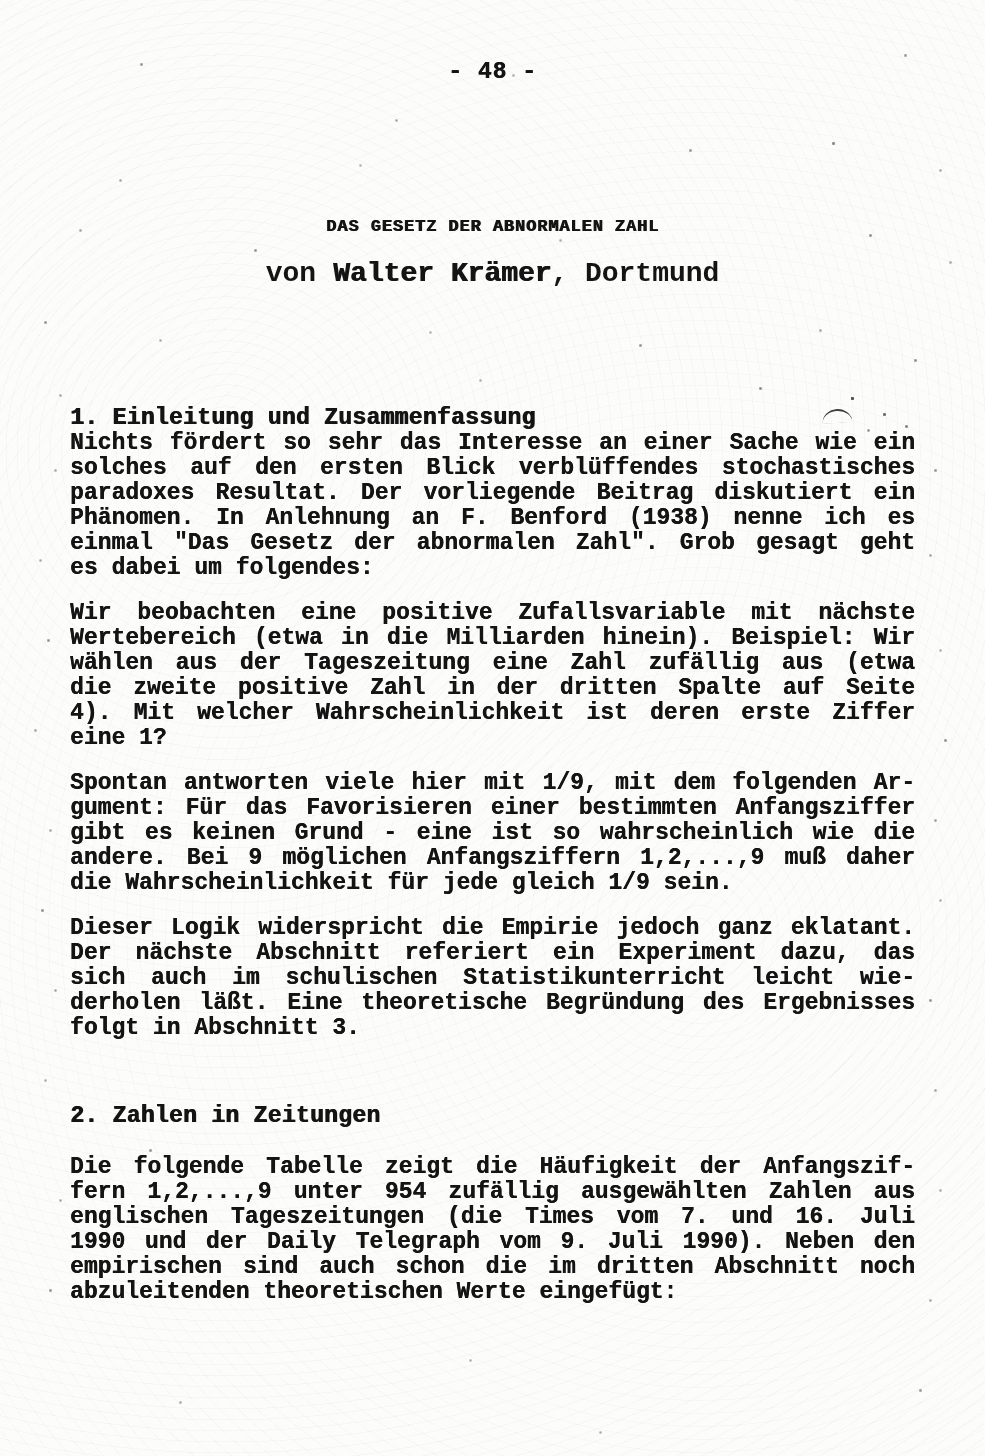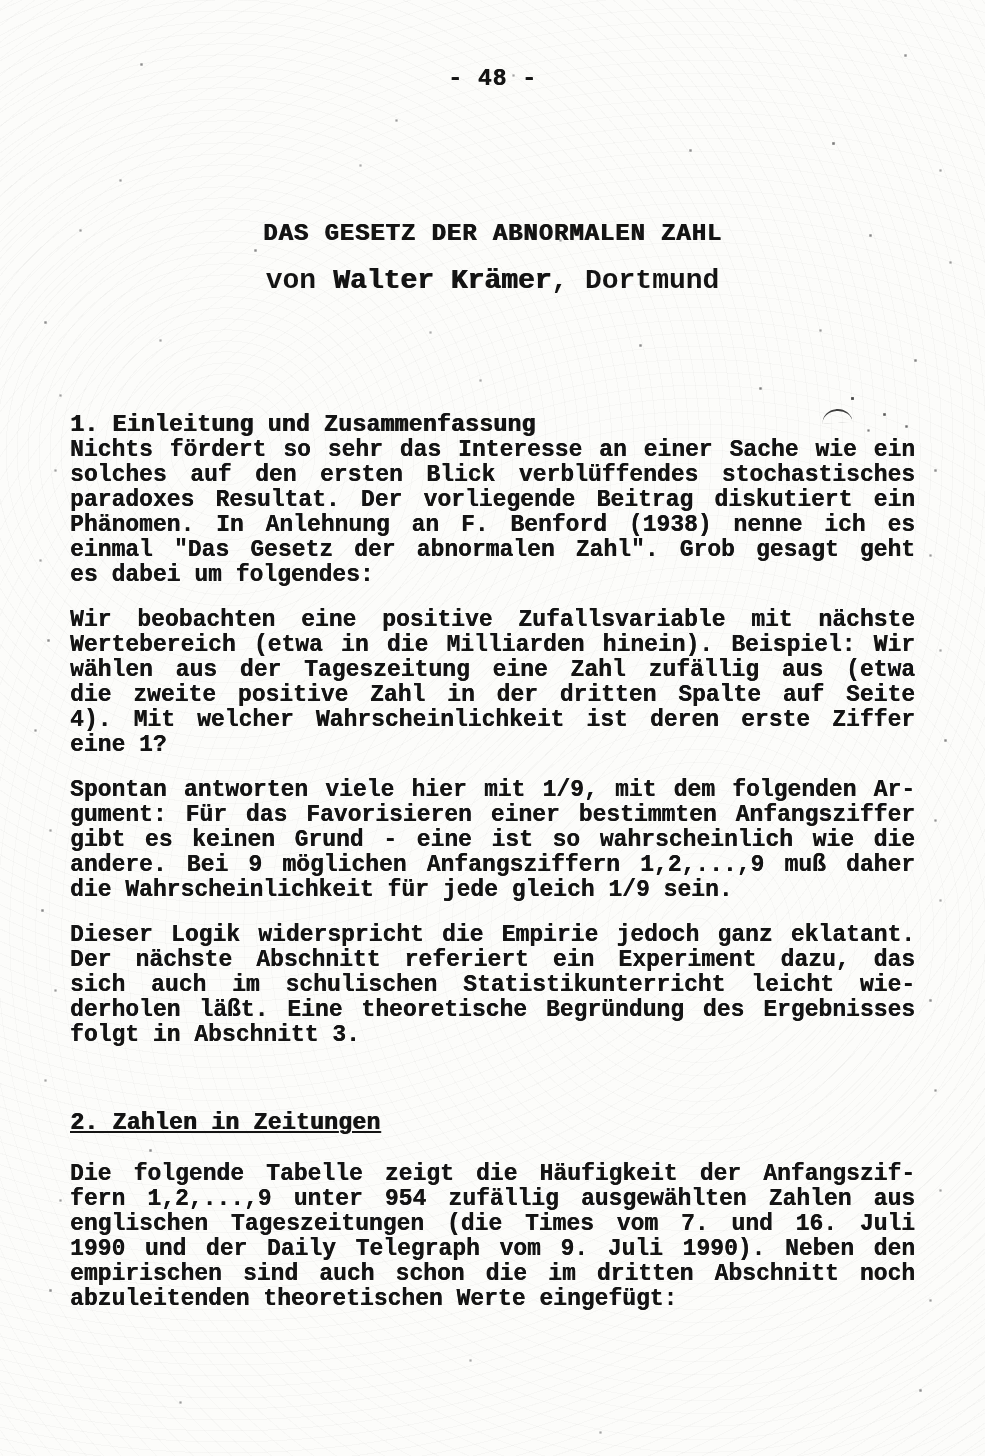--- a/index.html
+++ b/index.html
@@ -3,29 +3,29 @@
 <meta charset="utf-8">
 <style>
   html,body{margin:0;padding:0;background:#e9e9e7;}
   .sheet{
     position:relative;width:985px;height:1456px;background:#fcfcfa;overflow:hidden;
     font-family:"Liberation Mono","DejaVu Sans Mono",monospace;font-weight:700;color:#141414;
   }
   .grain{position:absolute;inset:0;pointer-events:none;
     background-image:repeating-radial-gradient(circle at 23% 31%, rgba(40,40,40,0.028) 0 1px, transparent 1px 11px),
                      repeating-radial-gradient(circle at 71% 64%, rgba(40,40,40,0.022) 0 1px, transparent 1px 13px);}
-  .content{position:absolute;left:70px;top:15px;width:845px;}
+  .content{position:absolute;left:70px;top:8px;width:845px;}
   .pagenum{margin-top:52px;text-align:center;font-size:23px;line-height:25px;letter-spacing:1px;text-shadow:0.6px 0 currentColor;}
-  .title{margin-top:129px;text-align:center;font-size:24px;line-height:25px;letter-spacing:0.9px;text-shadow:0.9px 0 currentColor;}
+  .title{margin-top:129px;text-align:center;font-size:17px;line-height:25px;letter-spacing:0.9px;text-shadow:0.9px 0 currentColor;}
   .byline{margin-top:22px;text-align:center;font-size:28px;line-height:25px;}
   .byline span{white-space:pre;}
   .byline .author{text-shadow:0.9px 0 currentColor;}
   .heading{margin:0;font-size:23px;line-height:25px;font-weight:700;text-shadow:0.9px 0 currentColor;letter-spacing:0.3px;}
   #heading-1{margin-top:120px;}
-  #heading-2{margin-top:63px;text-decoration:underline;}
+  #heading-2{margin-top:63px;}
   .para{font-size:23px;line-height:25px;text-shadow:0.35px 0 currentColor;}
   .para-first{}
   .para-next{margin-top:20px;}
   .para-s2{margin-top:26px;}
   .line{text-align:justify;text-align-last:justify;white-space:normal;}
   .line.last{text-align-last:left;}
   .speckles{position:absolute;top:0;left:0;width:1px;height:1px;pointer-events:none;
     box-shadow:
       141px 64px 0 0.7px #8d8d8d, 396px 120px 0 0.6px #9a9a9a, 513px 75px 0 0.6px #a3a3a3,
       905px 55px 0 0.7px #909090, 833px 143px 0 0.8px #7d7d7d, 120px 180px 0 0.6px #9c9c9c,

